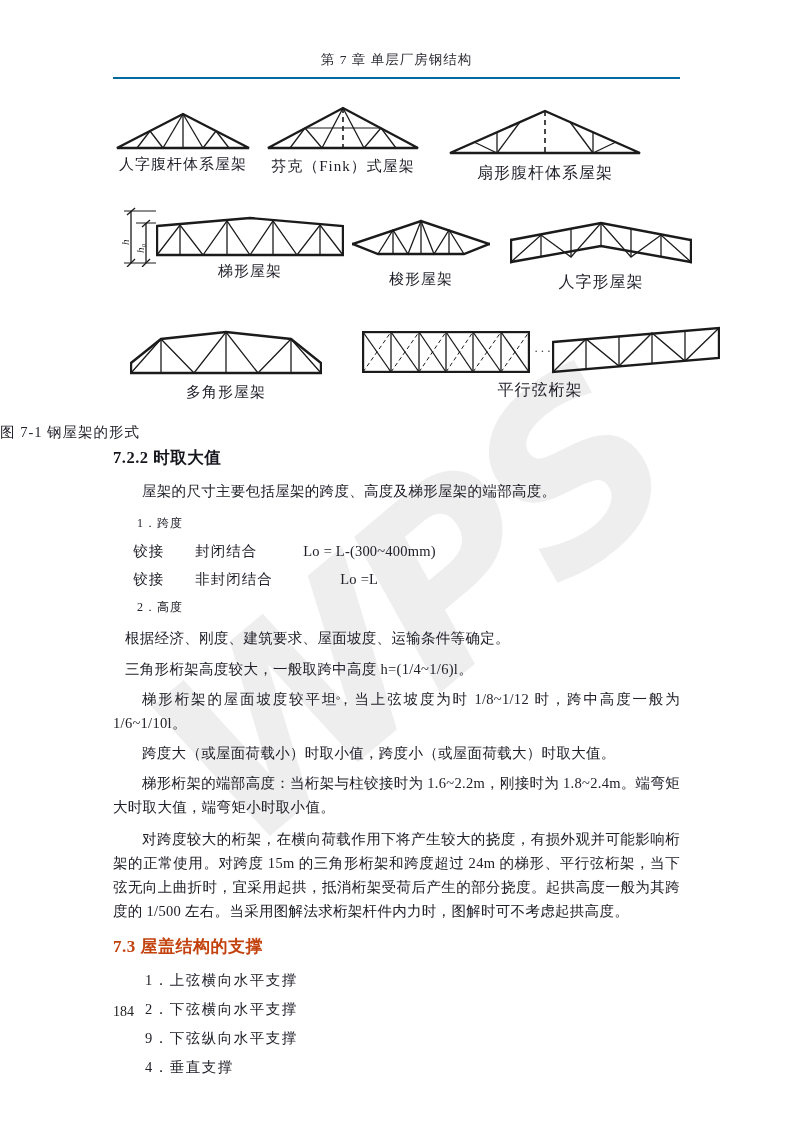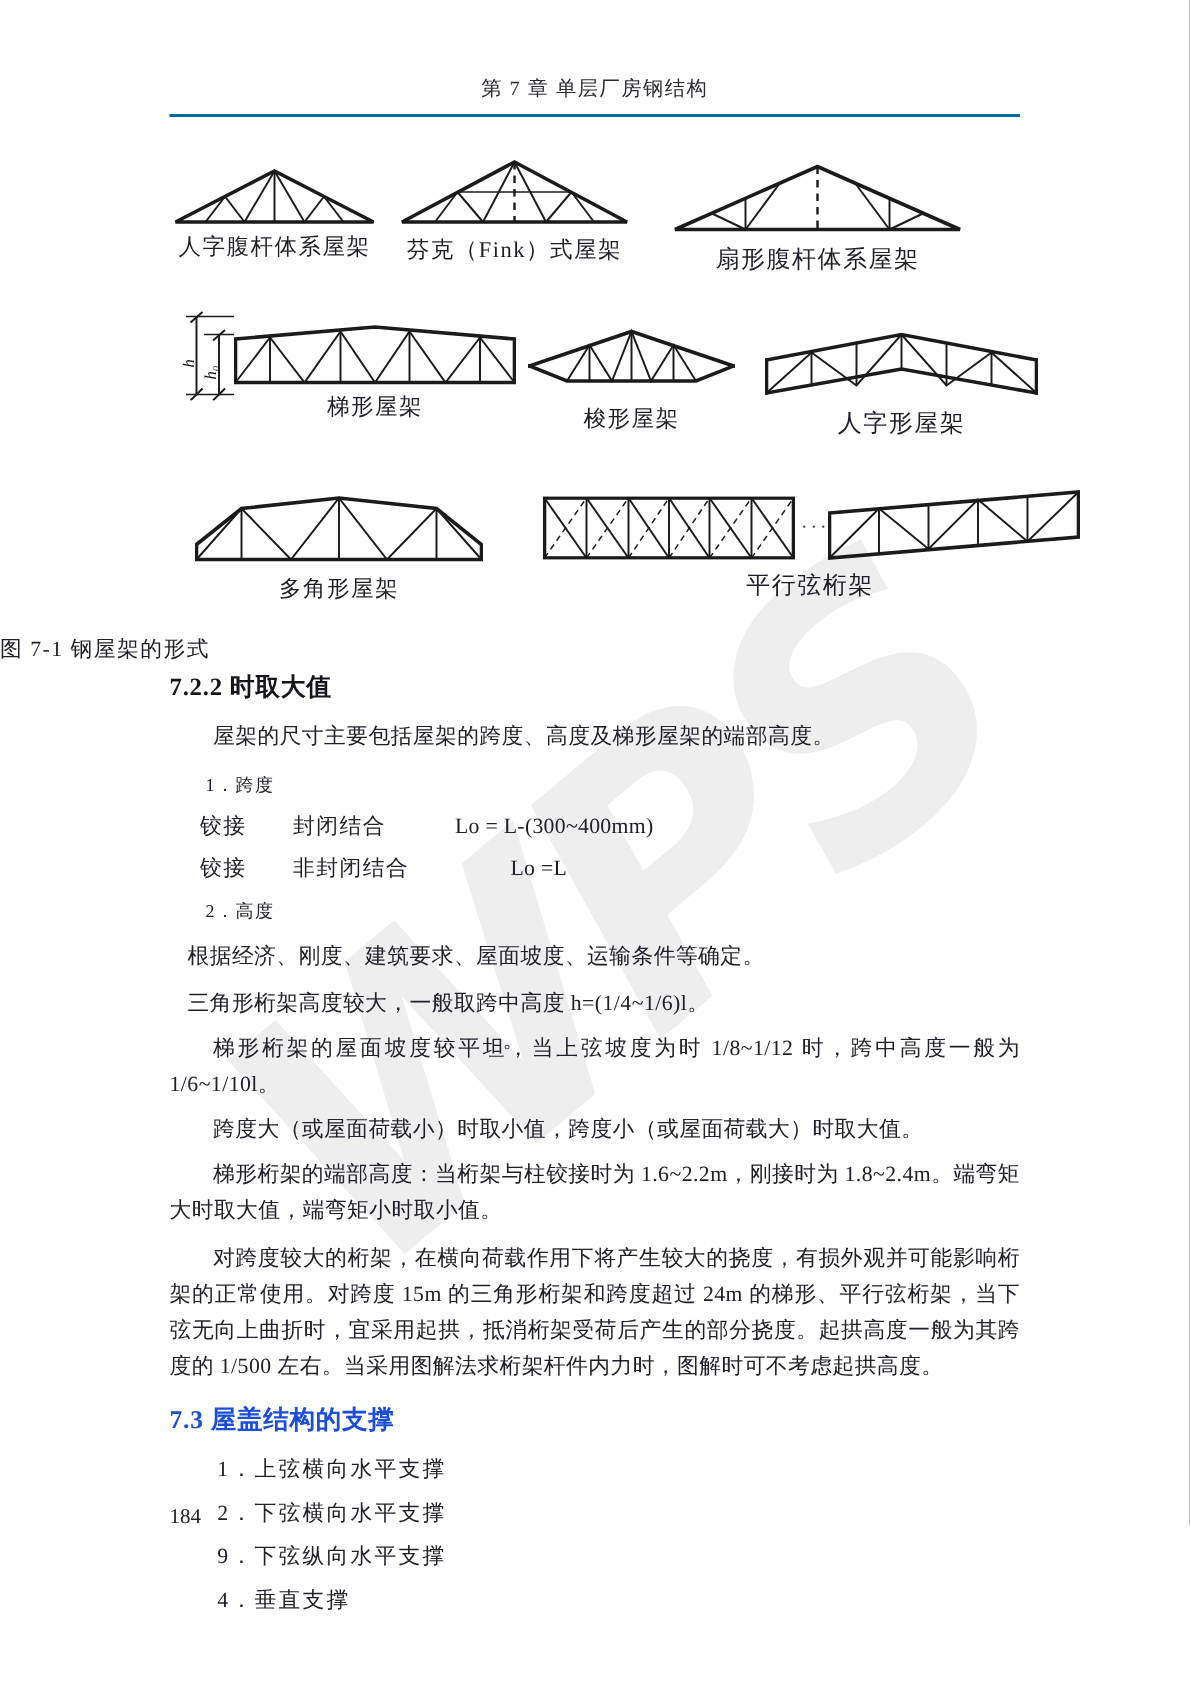--- a/index.html
+++ b/index.html
@@ -28,21 +28,21 @@
   .truss{position:absolute;display:flex;flex-direction:column;align-items:center;}
   .truss svg{display:block;}
   .tlabel{font-size:15px;letter-spacing:1px;color:#1e1e28;margin-top:4px;white-space:nowrap;}
   .tlabel.big{font-size:16px;}
   .gap-dots{position:absolute;font-size:13px;color:#444;letter-spacing:2px;}
   .caption{position:absolute;left:0;top:423px;width:763px;
     font-size:14.5px;color:#1e1e28;letter-spacing:1px;z-index:2;}
   
   .content{position:absolute;left:113px;top:447px;width:567px;z-index:2;}
   .h722{font-size:16.5px;font-weight:bold;color:#15151d;margin:0 0 8px 0;letter-spacing:0.5px;}
-  .h73{font-size:17px;font-weight:bold;color:#1d4ed8;margin:12px 0 8px 0;letter-spacing:0.5px;}
+  .h73{font-size:17px;font-weight:bold;color:#c2410c;margin:12px 0 8px 0;letter-spacing:0.5px;}
   .para{font-size:14.5px;line-height:24px;margin:4px 0;text-align:justify;letter-spacing:0.3px;}
   .indent{text-indent:2em;}
   .ml1{margin-left:12px;line-height:27px;}
   .item-line{font-size:12px;line-height:28px;margin-left:2em;letter-spacing:1px;}
   .eq-line{font-size:14.5px;line-height:28px;margin-left:1.4em;display:flex;}
   .eq-a{width:62px;letter-spacing:1px;}
   .eq-b1{width:108px;letter-spacing:1px;}
   .eq-b2{width:145px;letter-spacing:1px;}
   .eq-c{letter-spacing:0.2px;}
   .list-item{font-size:14.5px;line-height:29px;margin-left:2.2em;letter-spacing:1.5px;}

